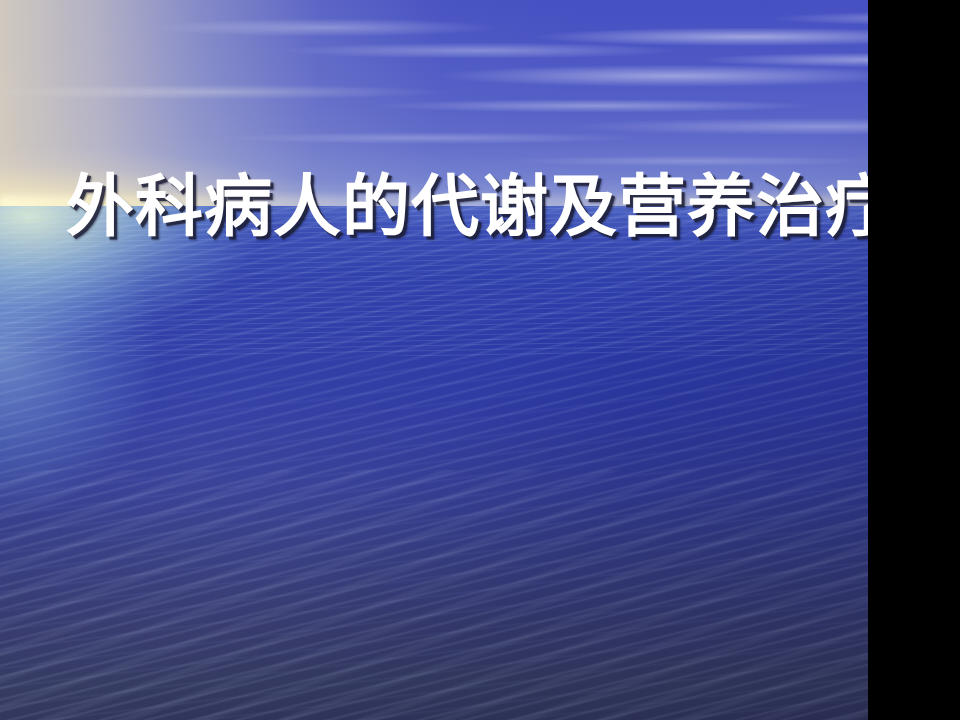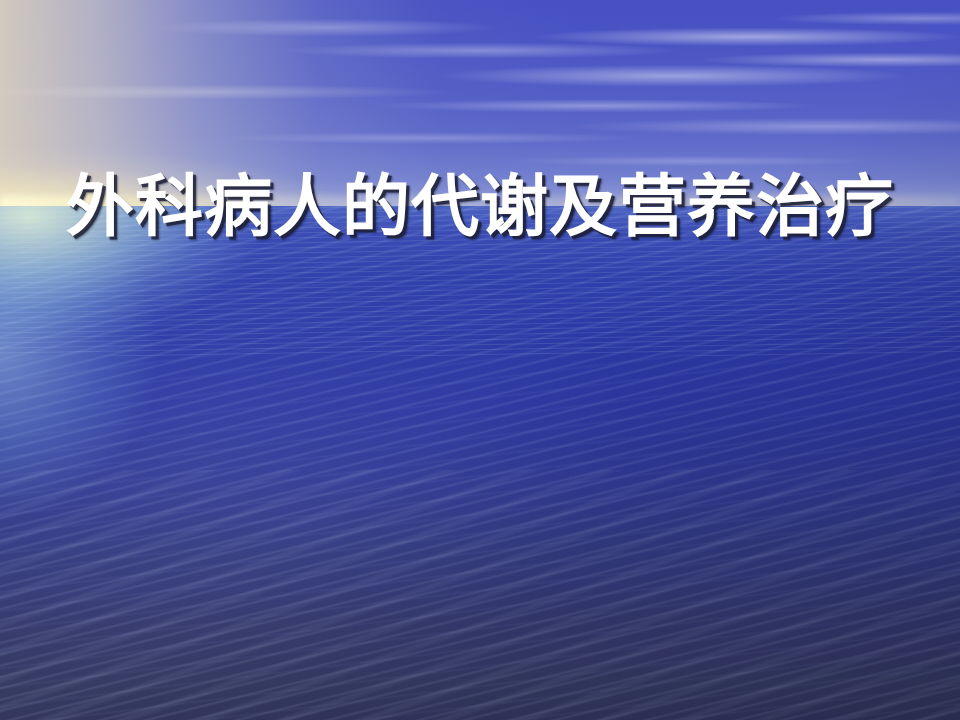--- a/index.html
+++ b/index.html
@@ -11,21 +11,21 @@
   body {
     width: 960px;
     height: 720px;
     overflow: hidden;
     font-family: "DejaVu Sans", "Liberation Sans", sans-serif;
   }
 
   
   .slide {
     position: relative;
-    width: 960px;
+    width: 868px;
     height: 720px;
     overflow: hidden;
     background: #2f3da8;
   }
 
   
   .bg-sky {
     position: absolute;
     left: 0; top: 0;
     width: 960px;

